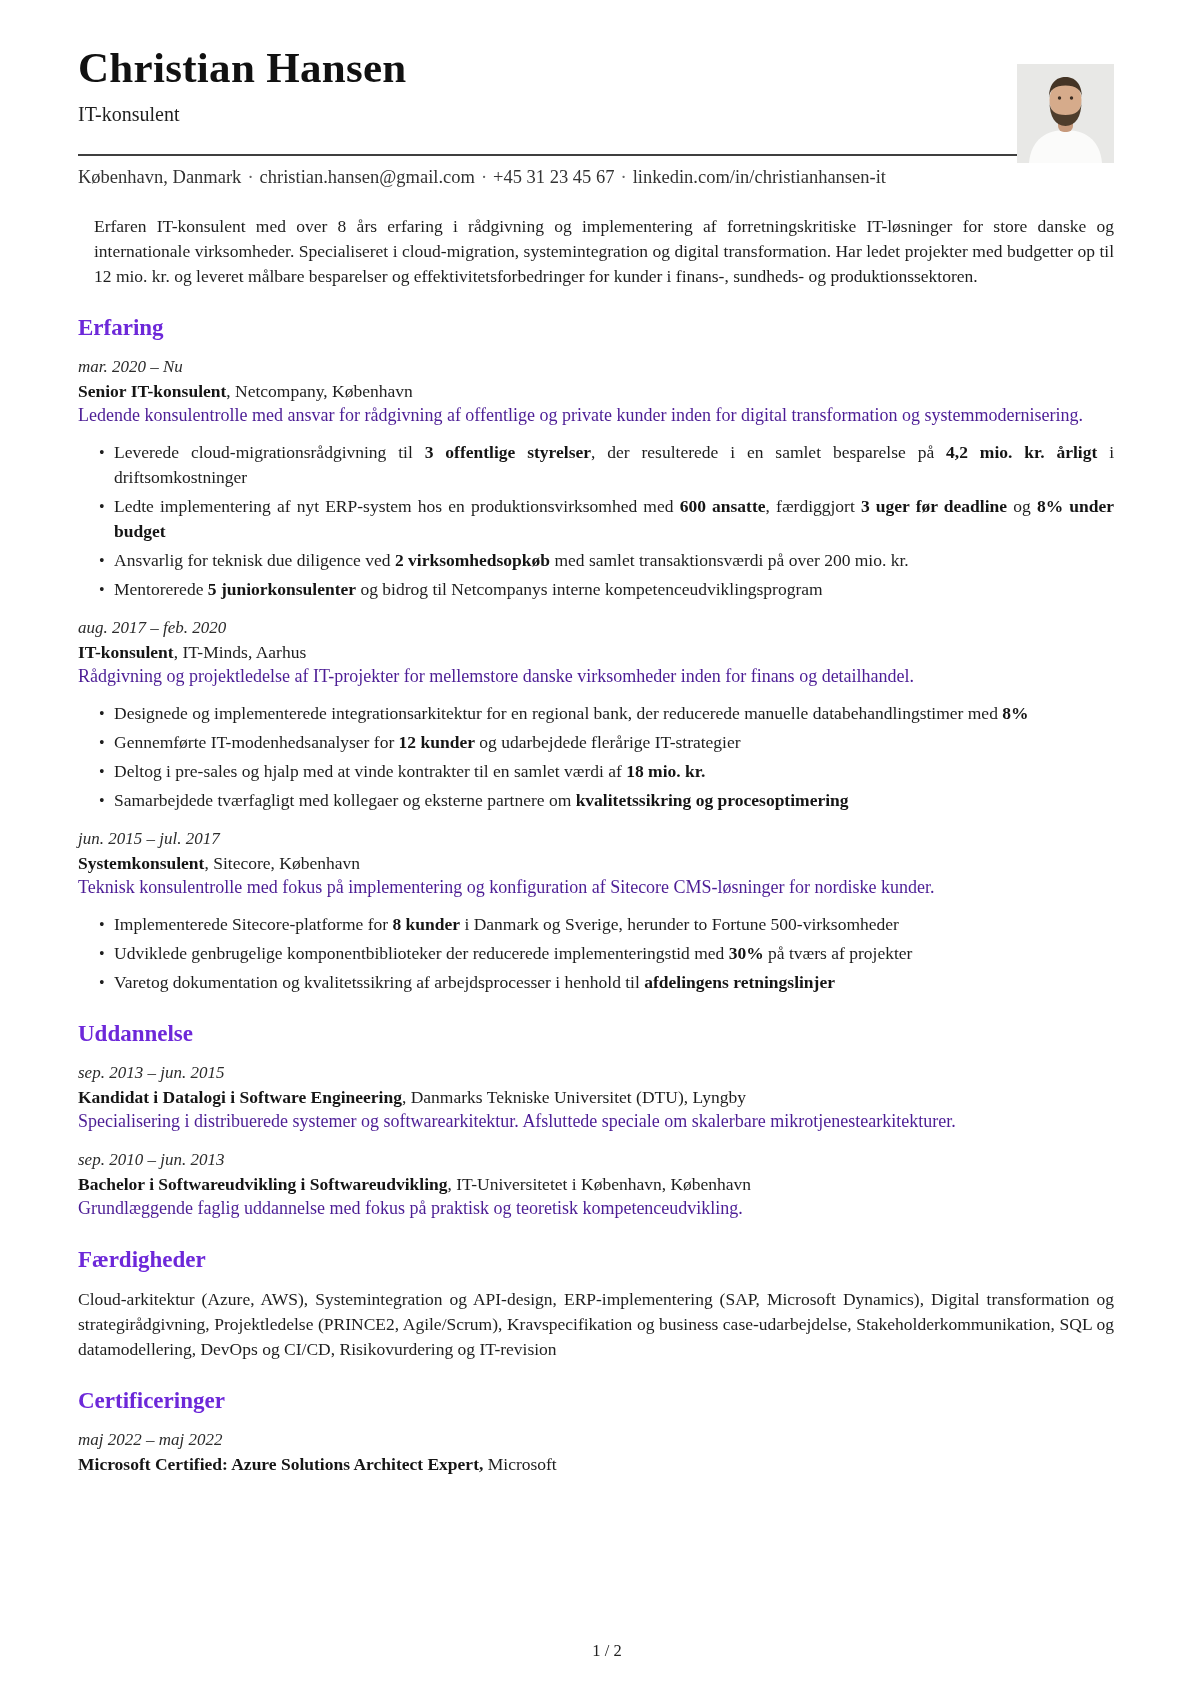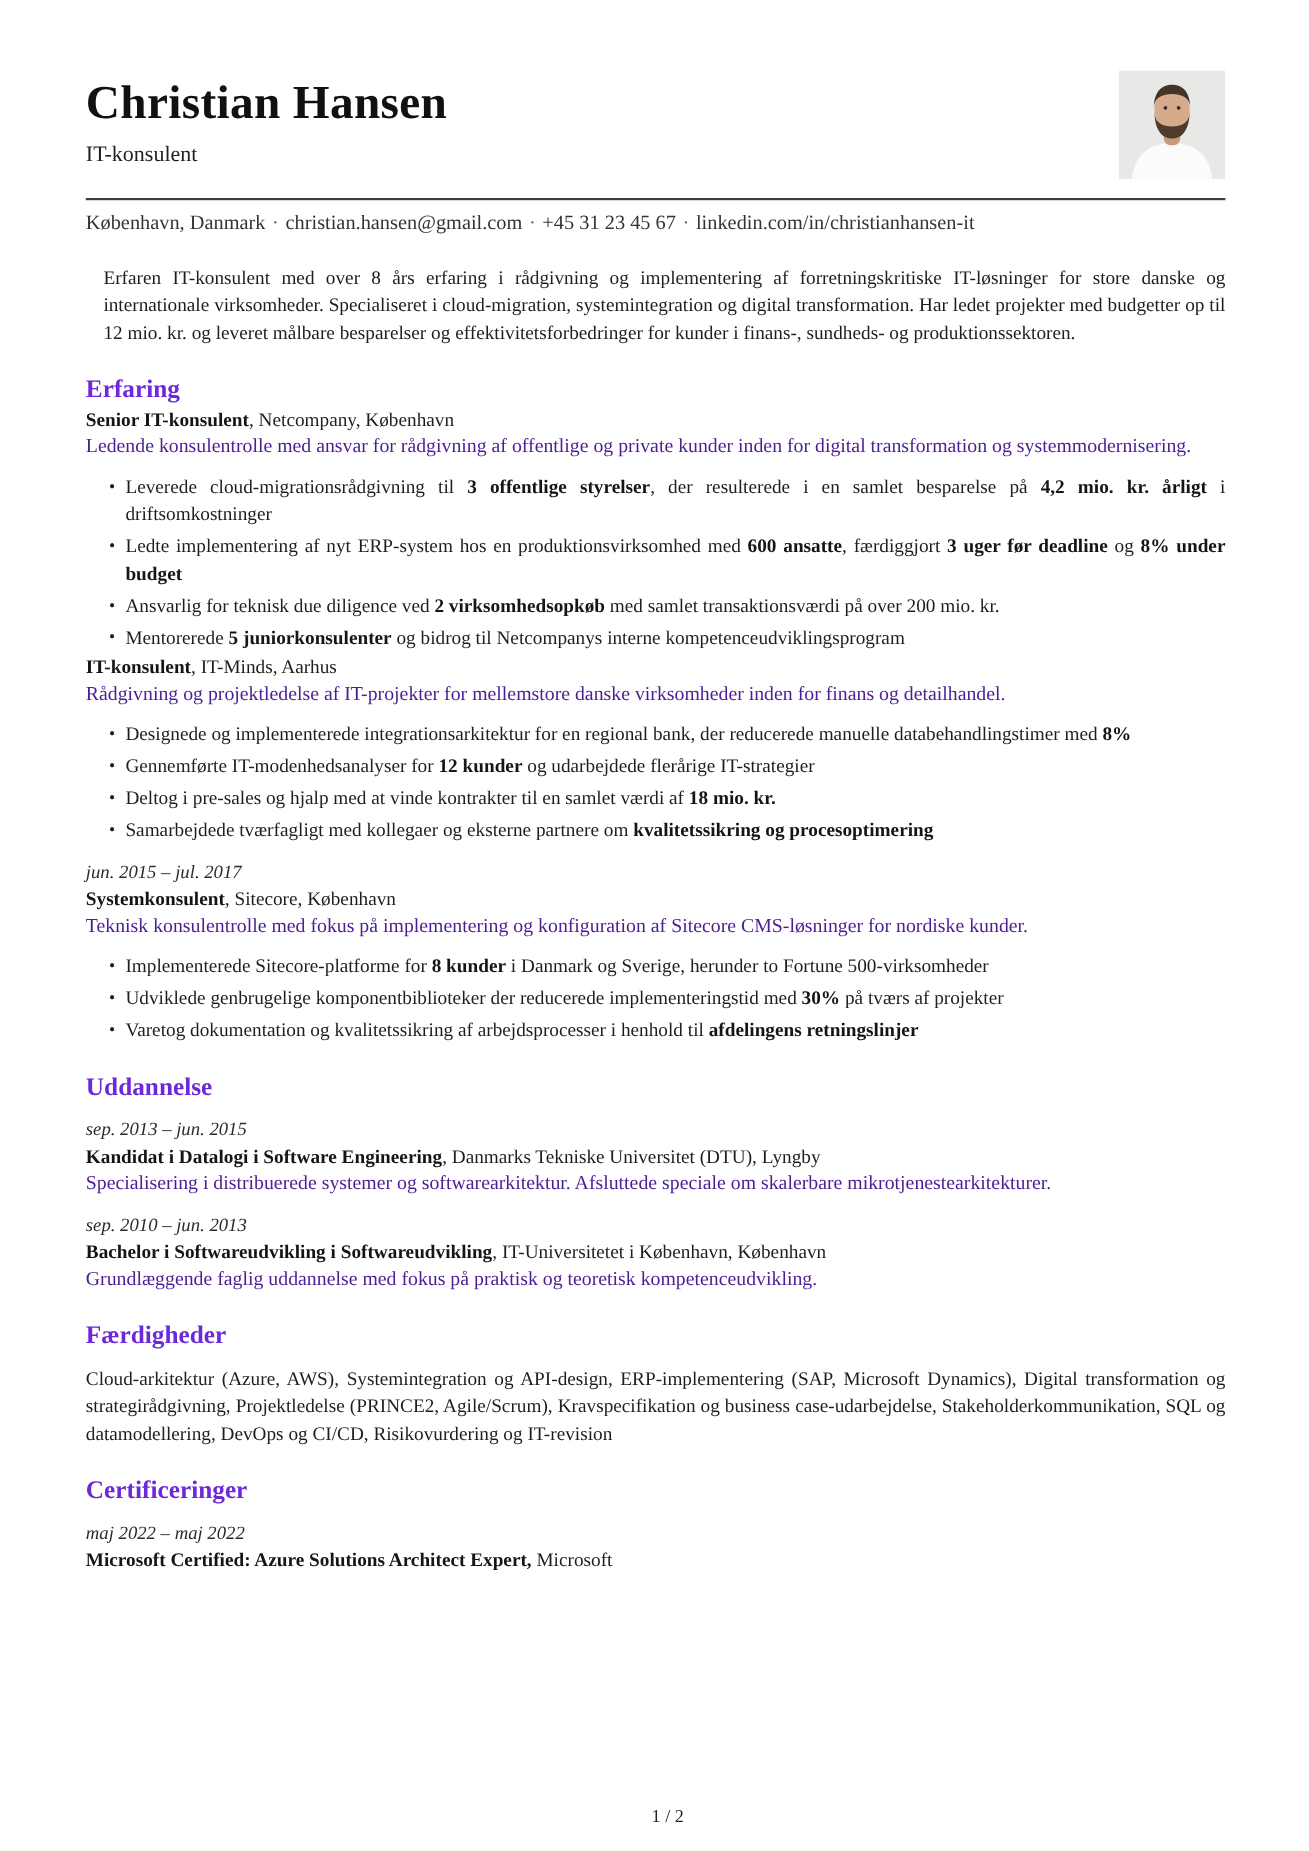--- a/index.html
+++ b/index.html
@@ -1,19 +1,19 @@
 <!DOCTYPE html>
 <html lang="da"><head>
 <meta charset="utf-8">
 <style>
   html,body{margin:0;padding:0;background:#ffffff;}
   .page{
     width:1190px;height:1683px;position:relative;background:#fff;
     color:#222;font-family:"Liberation Serif","DejaVu Serif",serif;
-    box-sizing:border-box;padding:70px 76px 0 78px;overflow:hidden;
+    box-sizing:border-box;padding:44px 76px 0 78px;overflow:hidden;
   }
   .name{margin:0;font-size:43px;line-height:1.1;font-weight:bold;color:#111;letter-spacing:.3px;}
   .subtitle{font-size:20px;margin-top:12px;color:#1f1f1f;}
   .photo{position:absolute;top:64px;right:76px;width:97px;height:99px;display:block;}
   .rule{border:none;border-top:2px solid #3f3f3f;margin:28px 0 0 0;}
   .contact{font-size:18.5px;margin-top:11px;color:#333;white-space:nowrap;}
   .contact .sep{padding:0 6px;color:#666;}
   .summary{font-size:17.5px;line-height:25px;text-align:justify;margin:26px 0 0 16px;color:#1e1e1e;}
   h2.section-heading{font-size:23px;margin:26px 0 0 0;color:#6d28d9;font-weight:bold;}
   .entry-date{font-style:italic;font-size:17px;margin-top:16px;color:#2b2b2b;}
@@ -51,30 +51,32 @@
   <hr class="rule">
 
   <div class="contact"><span>København, Danmark</span><span class="sep">·</span><span>christian.hansen@gmail.com</span><span class="sep">·</span><span>+45 31 23 45 67</span><span class="sep">·</span><span>linkedin.com/in/christianhansen-it</span></div>
 
   <p class="summary">Erfaren IT-konsulent med over 8 års erfaring i rådgivning og implementering af forretningskritiske IT-løsninger for store danske og internationale virksomheder. Specialiseret i cloud-migration, systemintegration og digital transformation. Har ledet projekter med budgetter op til 12 mio. kr. og leveret målbare besparelser og effektivitetsforbedringer for kunder i finans-, sundheds- og produktionssektoren.</p>
 
   <section>
     <h2 class="section-heading">Erfaring</h2>
     <div>
         <div class="entry">
+          <div class="entry-date">mar. 2020 – Nu</div>
           <div class="role-line"><span class="b">Senior IT-konsulent</span><span>, Netcompany, København</span></div>
           <p class="entry-desc">Ledende konsulentrolle med ansvar for rådgivning af offentlige og private kunder inden for digital transformation og systemmodernisering.</p>
           <ul class="bullets">
             <li><span>Leverede cloud-migrationsrådgivning til </span><span class="b">3 offentlige styrelser</span><span>, der resulterede i en samlet besparelse på </span><span class="b">4,2 mio. kr. årligt</span><span> i driftsomkostninger</span></li>
             <li><span>Ledte implementering af nyt ERP-system hos en produktionsvirksomhed med </span><span class="b">600 ansatte</span><span>, færdiggjort </span><span class="b">3 uger før deadline</span><span> og </span><span class="b">8% under budget</span></li>
             <li><span>Ansvarlig for teknisk due diligence ved </span><span class="b">2 virksomhedsopkøb</span><span> med samlet transaktionsværdi på over 200 mio. kr.</span></li>
             <li><span>Mentorerede </span><span class="b">5 juniorkonsulenter</span><span> og bidrog til Netcompanys interne kompetenceudviklingsprogram</span></li>
           </ul>
         </div>
         <div class="entry">
+          <div class="entry-date">aug. 2017 – feb. 2020</div>
           <div class="role-line"><span class="b">IT-konsulent</span><span>, IT-Minds, Aarhus</span></div>
           <p class="entry-desc">Rådgivning og projektledelse af IT-projekter for mellemstore danske virksomheder inden for finans og detailhandel.</p>
           <ul class="bullets">
             <li><span>Designede og implementerede integrationsarkitektur for en regional bank, der reducerede manuelle databehandlingstimer med </span><span class="b">8%</span></li>
             <li><span>Gennemførte IT-modenhedsanalyser for </span><span class="b">12 kunder</span><span> og udarbejdede flerårige IT-strategier</span></li>
             <li><span>Deltog i pre-sales og hjalp med at vinde kontrakter til en samlet værdi af </span><span class="b">18 mio. kr.</span></li>
             <li><span>Samarbejdede tværfagligt med kollegaer og eksterne partnere om </span><span class="b">kvalitetssikring og procesoptimering</span></li>
           </ul>
         </div>
         <div class="entry">

